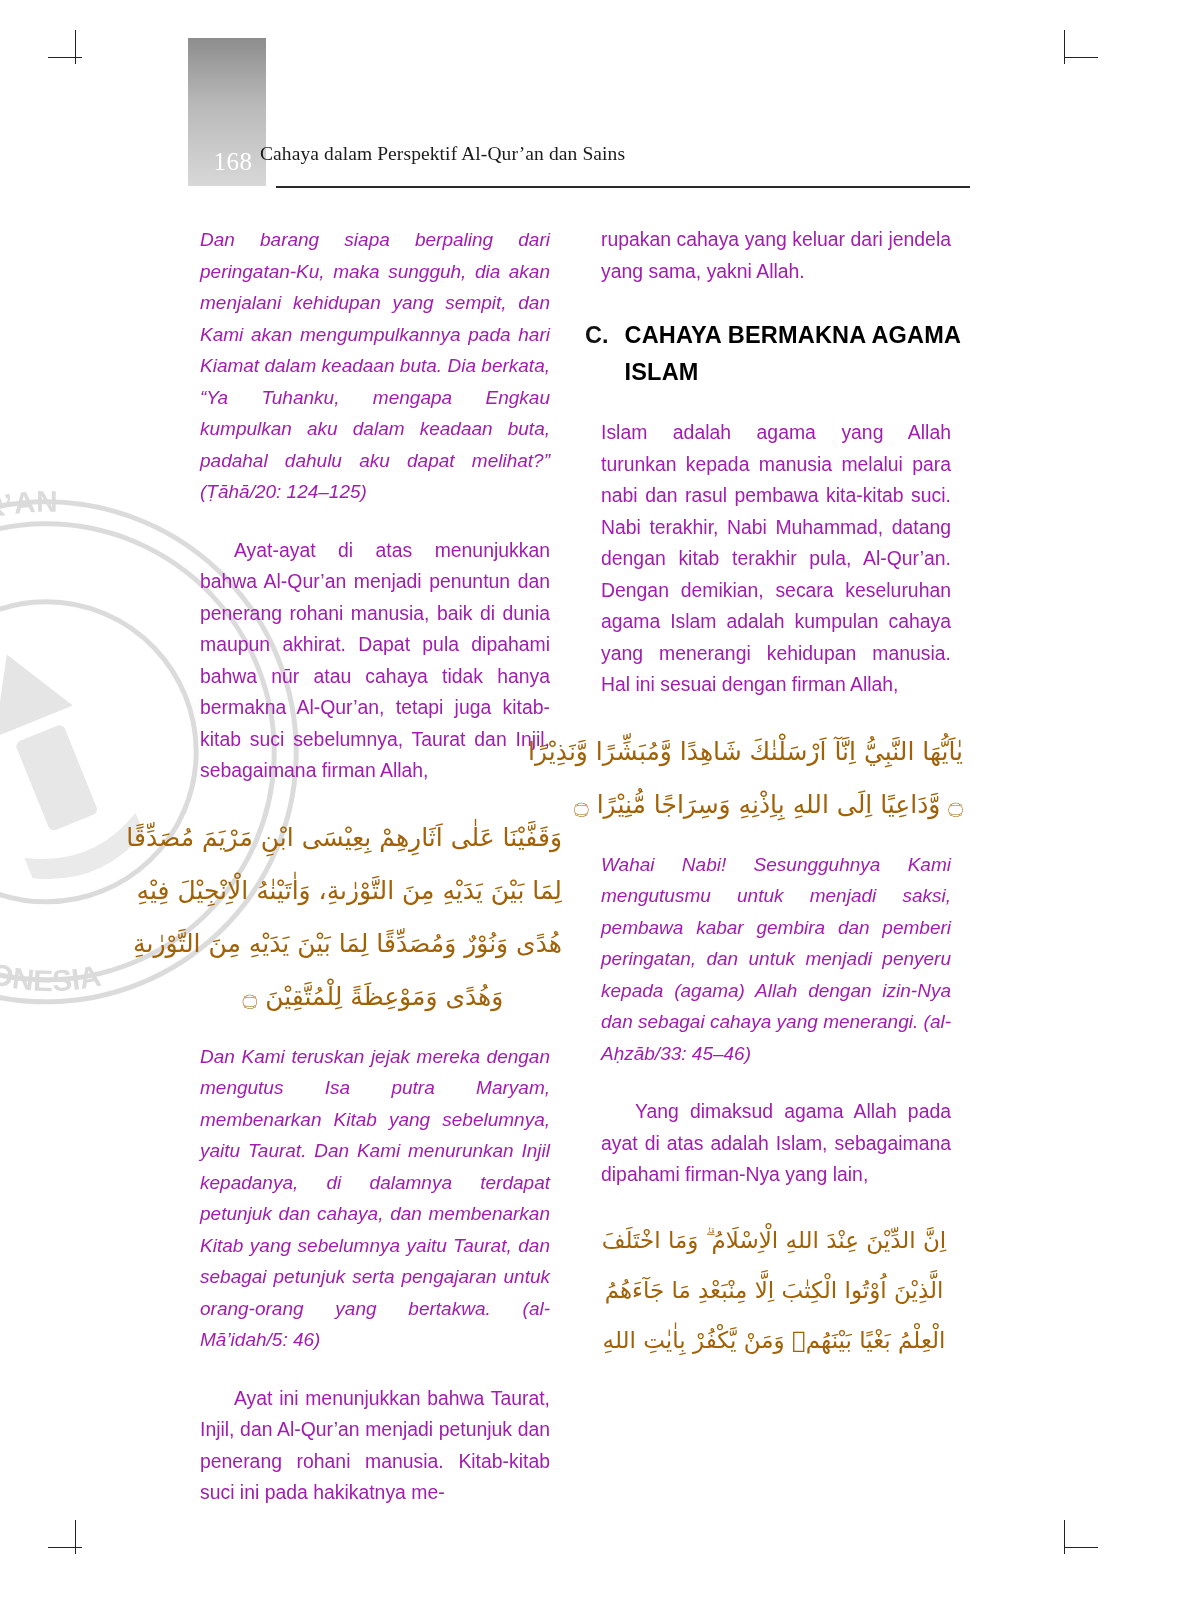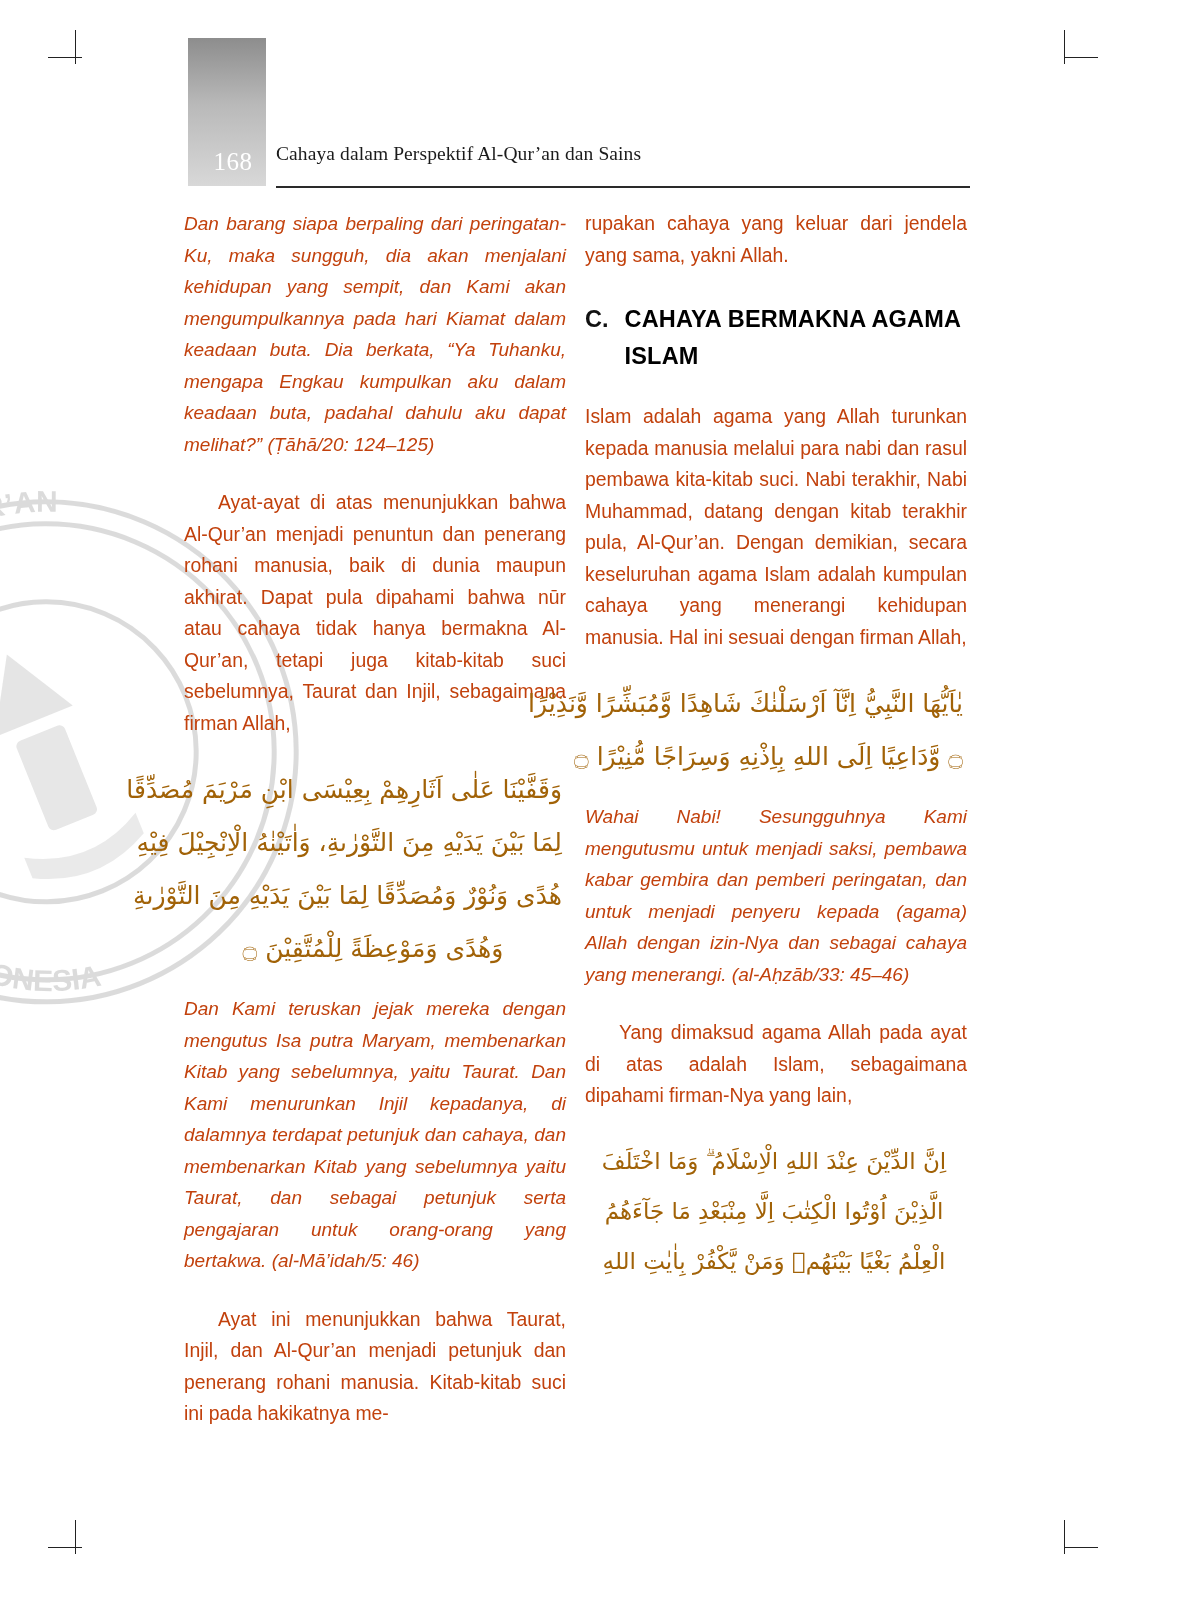--- a/index.html
+++ b/index.html
@@ -51,21 +51,21 @@
     top: 148px;
     width: 90px;
     text-align: center;
     font-family: "Liberation Serif", serif;
     font-size: 25px;
     color: #ffffff;
     letter-spacing: 0.5px;
   }
   .running-head {
     position: absolute;
-    left: 276px;
+    left: 260px;
     top: 143px;
     font-family: "Liberation Serif", serif;
     font-size: 19.5px;
     color: #1b1b1b;
     letter-spacing: 0.1px;
   }
   .head-rule {
     position: absolute;
     left: 276px;
     top: 186px;
@@ -77,26 +77,26 @@
   
   .col {
     position: absolute;
     top: 208px;
     width: 382px;
   }
   .col-left  { left: 184px; }
   .col-right { left: 585px; }
 
   p {
-    margin: 0;
+    margin: 16px;
     font-size: 19.4px;
     line-height: 31.5px;
     text-align: justify;
     text-justify: inter-word;
-    color: #c2410c;
+    color: #a21caf;
     hyphens: auto;
     -webkit-hyphens: auto;
   }
   p.italic {
     font-style: italic;
     font-size: 19px;
     line-height: 31.5px;
   }
   p.indent { text-indent: 34px; }
   p.gap { margin-top: 27px; }

